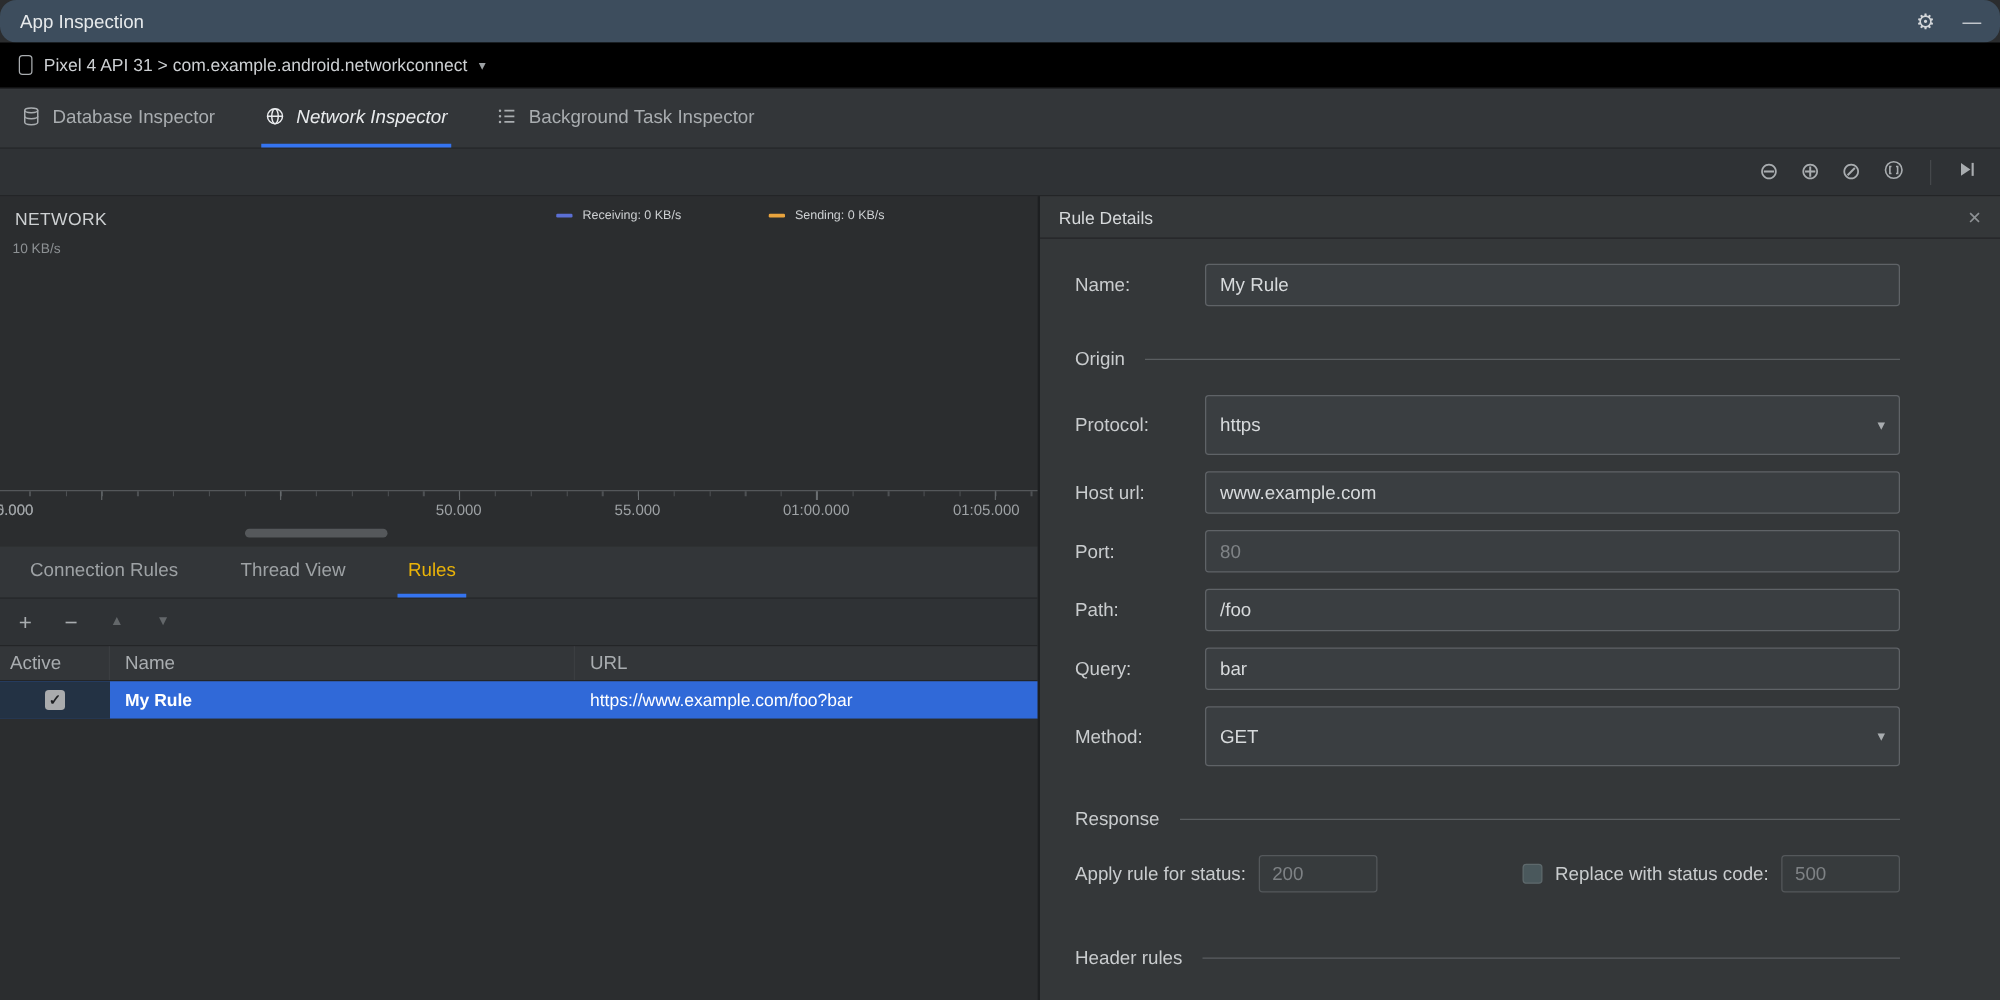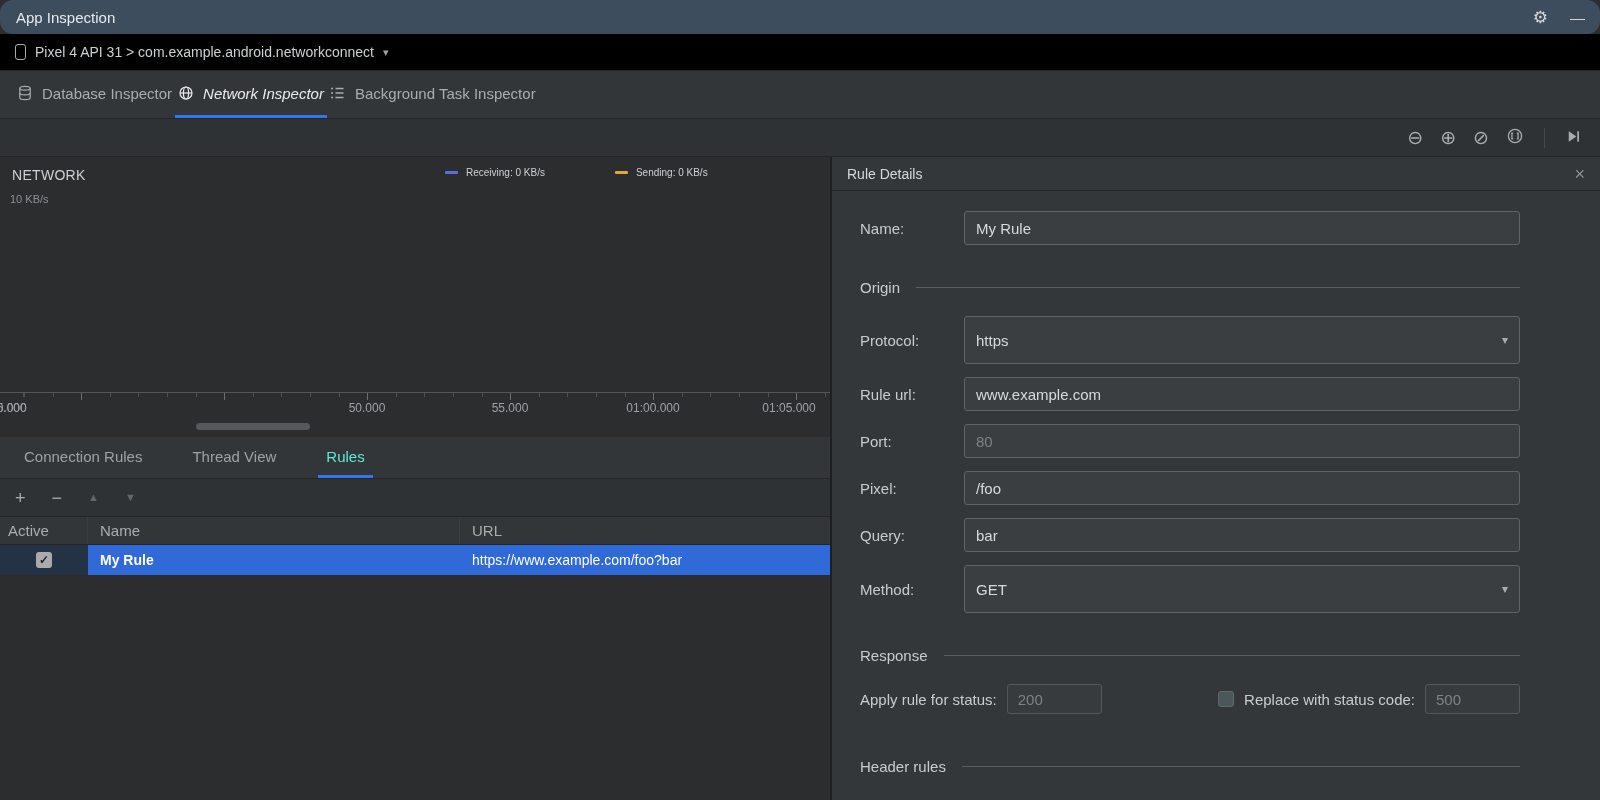--- a/index.html
+++ b/index.html
@@ -18,21 +18,21 @@
   .titlebar-actions .min { font-size:15px; letter-spacing:-1px; }
 
   
   .device-bar { height:37px; flex:none; background:#000000; border-bottom:1px solid #232527;
                 display:flex; align-items:center; gap:9px; padding:0 15px; font-size:14px; color:#CDD0D3; }
   .phone-icon { width:11px; height:16px; border:1.5px solid #A9ADB0; border-radius:3px; flex:none; }
   .chev { color:#9DA1A4; font-size:11px; }
 
   
   .tabs-bar { height:48px; flex:none; background:#333639; border-bottom:1px solid #232527;
-              display:flex; align-items:stretch; padding:0 4px 0 14px; }
+              display:flex; align-items:stretch; gap:34px; padding:0 4px 0 14px; }
   .tab { display:flex; align-items:center; gap:9px; font-size:15px; color:#A9ADB0;
          border-bottom:3px solid transparent; padding:0 3px; }
   .tab.active { color:#E9EBED; border-bottom-color:var(--accent,#3574F0);font-style:italic; }
   .tab svg { display:block; }
 
   
   .timeline-toolbar { height:38px; flex:none; background:#2F3235; border-bottom:1px solid #232527;
                       display:flex; align-items:center; justify-content:flex-end; gap:17px;
                       padding:0 18px; color:#A9ADB0; }
   .tl-icon { font-size:19px; line-height:1; }
@@ -65,21 +65,21 @@
   .tick-label:nth-of-type(3){left:367px;} .tick-label:nth-of-type(4){left:510px;}
   .tick-label:nth-of-type(5){left:653px;} .tick-label:nth-of-type(6){left:789px;}
   .h-scrollbar { position:absolute; left:196px; bottom:7px; width:114px; height:7px;
                  border-radius:4px; background:#55585B; }
 
   
   .view-tabs { height:42px; flex:none; background:#333639; border-bottom:1px solid #232527;
                display:flex; align-items:stretch; gap:34px; padding:0 16px; }
   .view-tab { display:flex; align-items:center; font-size:15px; color:#9EA2A5;
               border-bottom:3px solid transparent; padding:0 8px; }
-  .view-tab.active { color:#5eead4; border-bottom-color:var(--accent,#3574F0); }
+  .view-tab.active { color:#eab308; border-bottom-color:var(--accent,#3574F0); }
 
   
   .rules-toolbar { height:38px; flex:none; background:#2F3235; border-bottom:1px solid #232527;
                    display:flex; align-items:center; gap:26px; padding:0 15px; color:#A9ADB0; }
   .rt-icon { font-size:18px; line-height:1; }
   .rt-icon.small { font-size:11px; }
   .rt-icon.dim { color:#63676A; }
 
   
   .rules-table { flex:none; font-size:14px; }
@@ -278,31 +278,31 @@
 
         <div class="form-row">
           <span class="form-label">Protocol:</span>
           <div class="combo">
             <span>https</span>
             <span class="combo-arrow">▾</span>
           </div>
         </div>
 
         <div class="form-row">
-          <span class="form-label">Rule url:</span>
+          <span class="form-label">Host url:</span>
           <input class="text-input" type="text" value="www.example.com" style="">
         </div>
 
         <div class="form-row">
           <span class="form-label">Port:</span>
           <input class="text-input" type="text" placeholder="80" style="">
         </div>
 
         <div class="form-row">
-          <span class="form-label">Pixel:</span>
+          <span class="form-label">Path:</span>
           <input class="text-input" type="text" value="/foo" style="">
         </div>
 
         <div class="form-row">
           <span class="form-label">Query:</span>
           <input class="text-input" type="text" value="bar" style="">
         </div>
 
         <div class="form-row">
           <span class="form-label">Method:</span>

